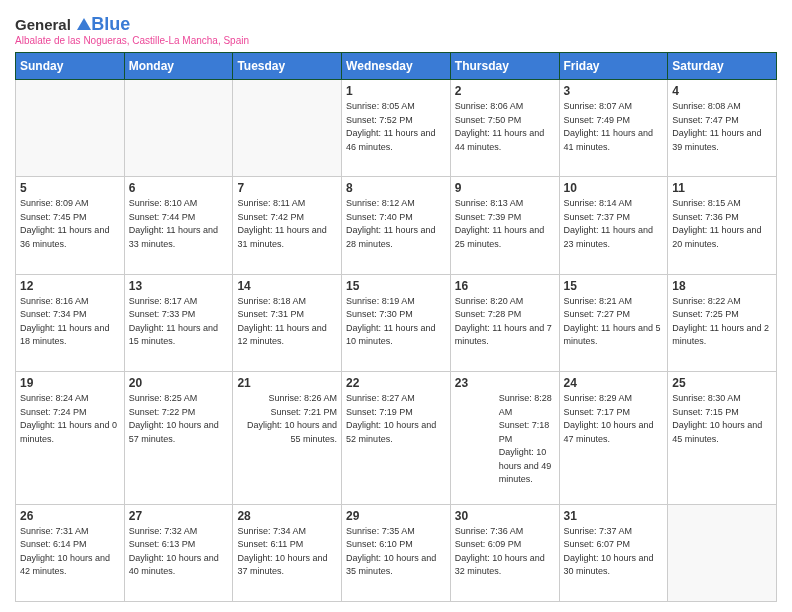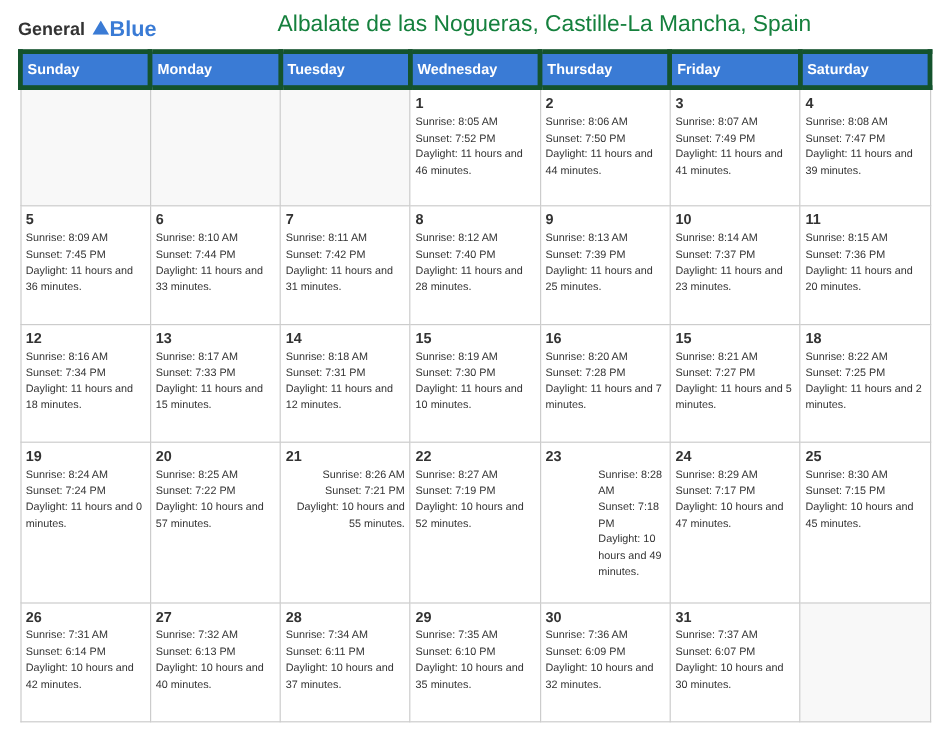--- a/index.html
+++ b/index.html
@@ -15,20 +15,21 @@
       height: 612px;
       padding: 10px 15px;
       display: flex;
       flex-direction: column;
     }
     .header {
       display: flex;
       align-items: flex-start;
       justify-content: space-between;
       margin-bottom: 6px;
+      flex-direction: column;
     }
     .logo {
       display: flex;
       align-items: center;
       margin-top: 4px;
     }
     .logo-text-general {
       font-size: 15px;
       font-weight: bold;
       color: #333;
@@ -45,38 +46,38 @@
     .title-section {
       text-align: center;
       flex: 1;
     }
     .main-title {
       font-size: 32px;
       font-weight: bold;
       color: #333;
     }
     .subtitle {
-      font-size: 19px;
-      color: #15803d;
+      font-size: 10px;
+      color: #ec4899;
       font-weight: normal;
     }
     .calendar {
       width: 100%;
       border-collapse: collapse;
       flex: 1;
       table-layout: fixed;
     }
     .calendar thead tr th {
       background: #3a7bd5;
       color: #fff;
       font-size: 12px;
       font-weight: bold;
       padding: 6px 4px;
       text-align: left;
-      border: 4px solid #14532d;
+      border: 1px solid #14532d;
     }
     .calendar tbody tr td {
       border: 1px solid #ccc;
       vertical-align: top;
       padding: 4px 4px;
       font-size: 9.5px;
       color: #333;
       height: 88px;
       background: #fff;
     }

